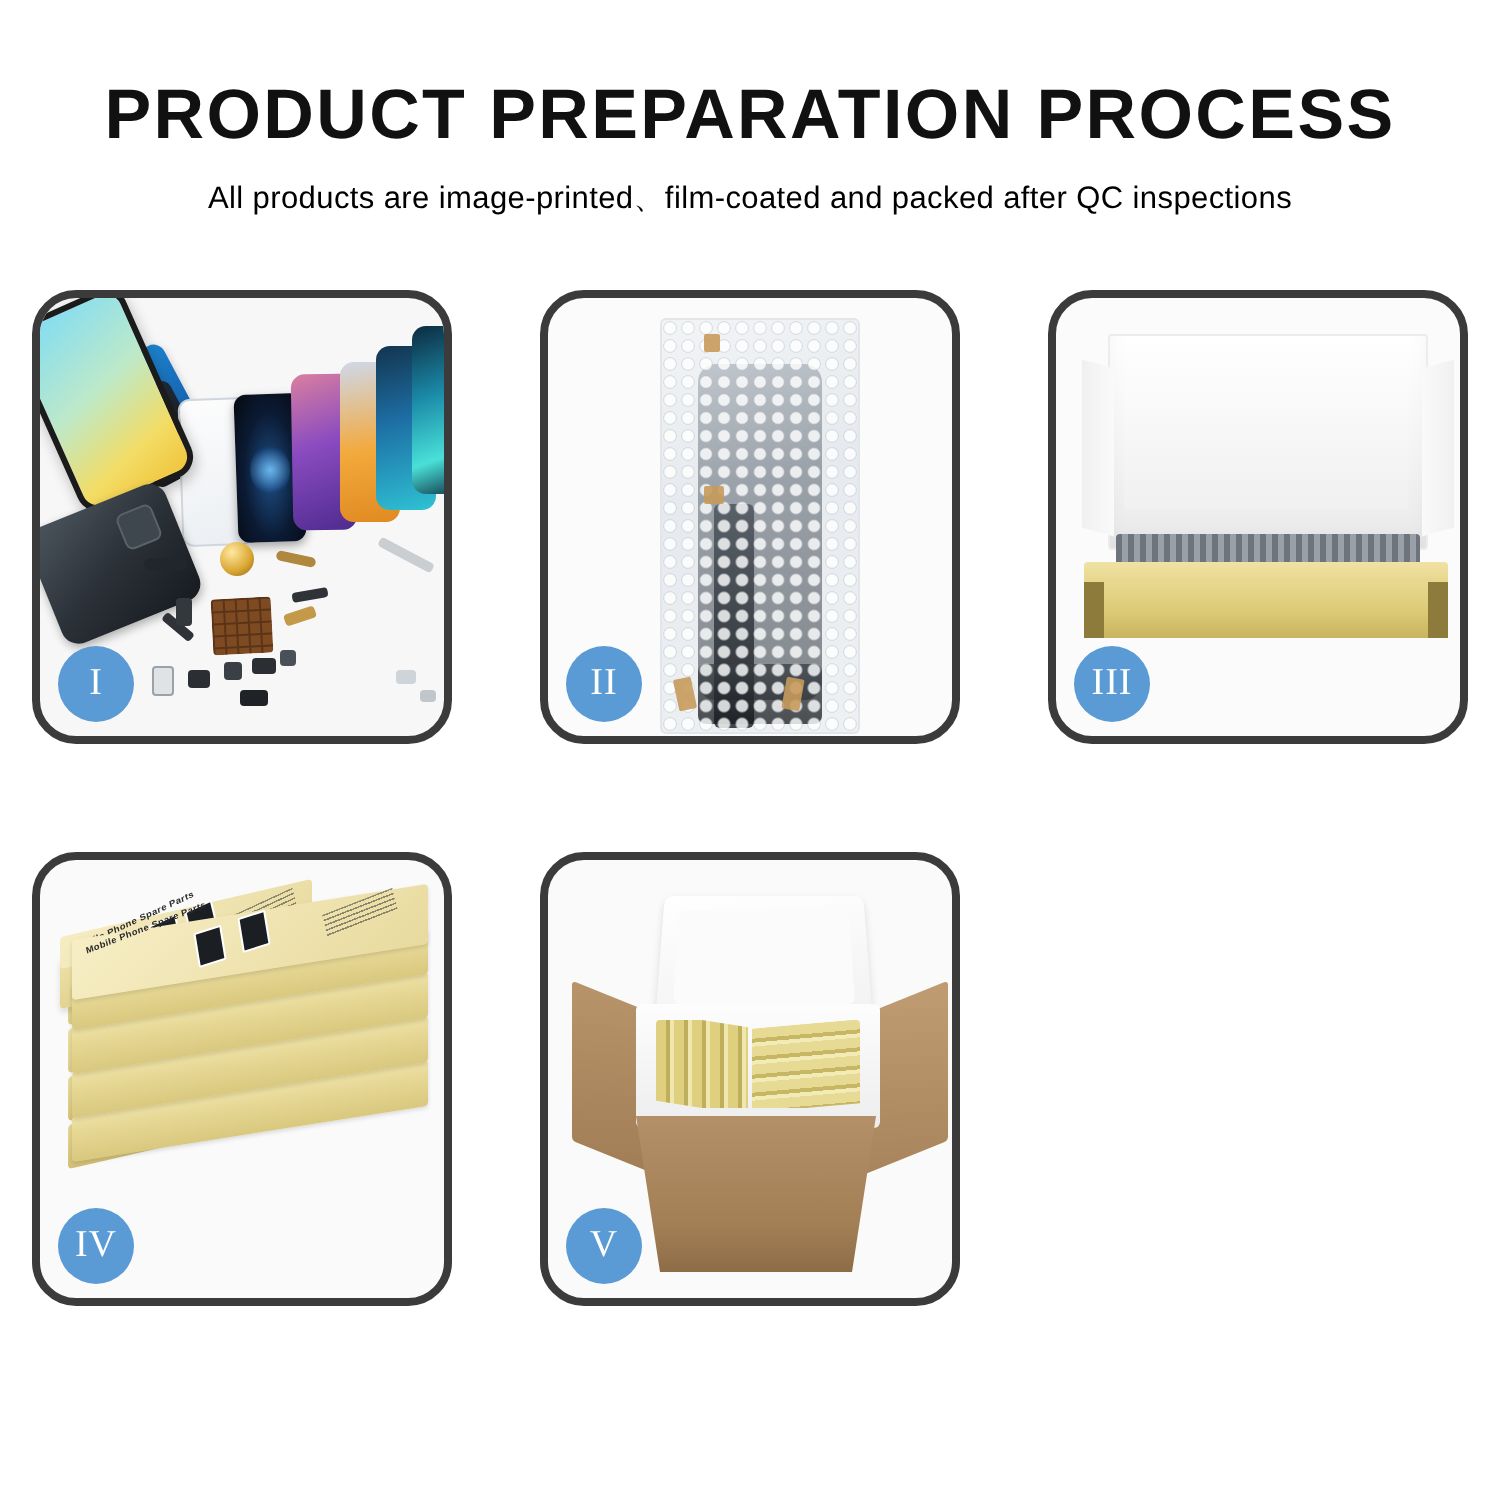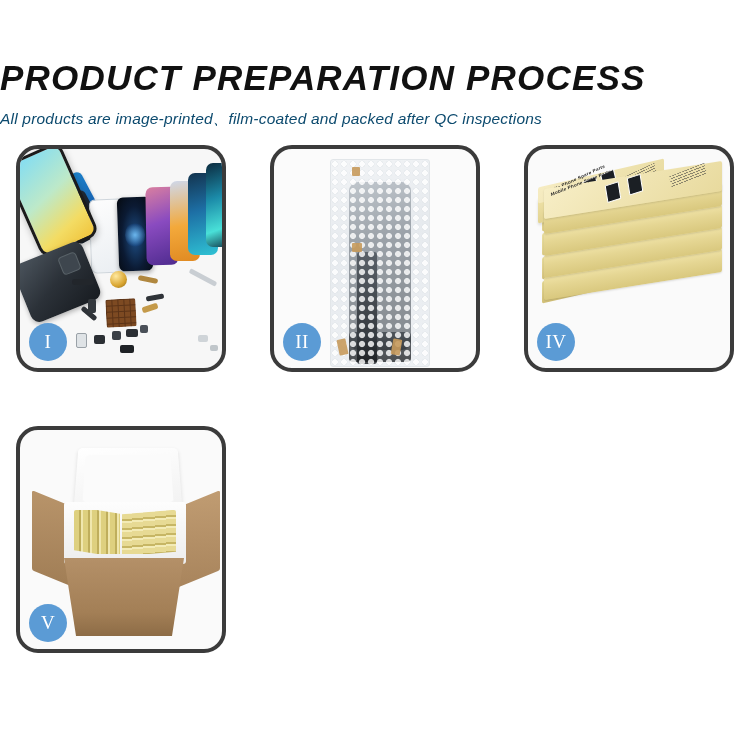--- a/index.html
+++ b/index.html
@@ -6,27 +6,27 @@
   body{
     width:750px;height:750px;
     background:#ffffff;
     font-family:"Liberation Sans", sans-serif;
     overflow:hidden;
     position:relative;
   }
   .page{width:750px;height:750px;position:relative;}
 
   
-  .header{width:100%;padding-top:60px;box-sizing:border-box;font-style:italic;}
+  .header{width:100%;text-align:center;padding-top:40px;box-sizing:border-box;}
   .title{
     font-size:35px;font-weight:700;letter-spacing:1.2px;color:#111;
     font-family:"Liberation Sans", sans-serif;line-height:1;
   }
   .subtitle{
-    margin-top:14px;font-size:15.5px;color:#0c4a6e;letter-spacing:.2px;
+    margin-top:14px;font-size:15.5px;color:#000000;letter-spacing:.2px;
     font-family:"Liberation Sans", sans-serif;
   }
 
   
   .grid{
     position:absolute;left:16px;top:145px;width:718px;height:535px;
     display:grid;grid-template-columns:repeat(3,210px);grid-template-rows:227px 227px;
     column-gap:44px;row-gap:54px;
   }
   .panel{
@@ -312,20 +312,32 @@
           <div class="bubbles"></div>
         </div>
         <div class="tape tp1"></div>
         <div class="tape tp2"></div>
         <div class="tape tp3"></div>
         <div class="tape tp4"></div>
       </div>
       <div class="badge">II</div>
     </div>
 
+    <div class="panel p3">
+      <div class="stage">
+        <div class="b3-lid"></div>
+        <div class="b3-foamtop"></div>
+        <div class="b3-inner"></div>
+        <div class="b3-side"></div>
+        <div class="b3-front"></div>
+        <div class="b3-lcap"></div>
+        <div class="b3-rcap"></div>
+      </div>
+      <div class="badge">III</div>
+    </div>
 
     <div class="panel p4">
       <div class="stage">
         <div class="stack">
           <div class="bx sp4"></div>
           <div class="bx sp3"></div>
           <div class="bx sp2"></div>
           <div class="bx sp1"></div>
 
           <div class="bx bx-back"></div>

